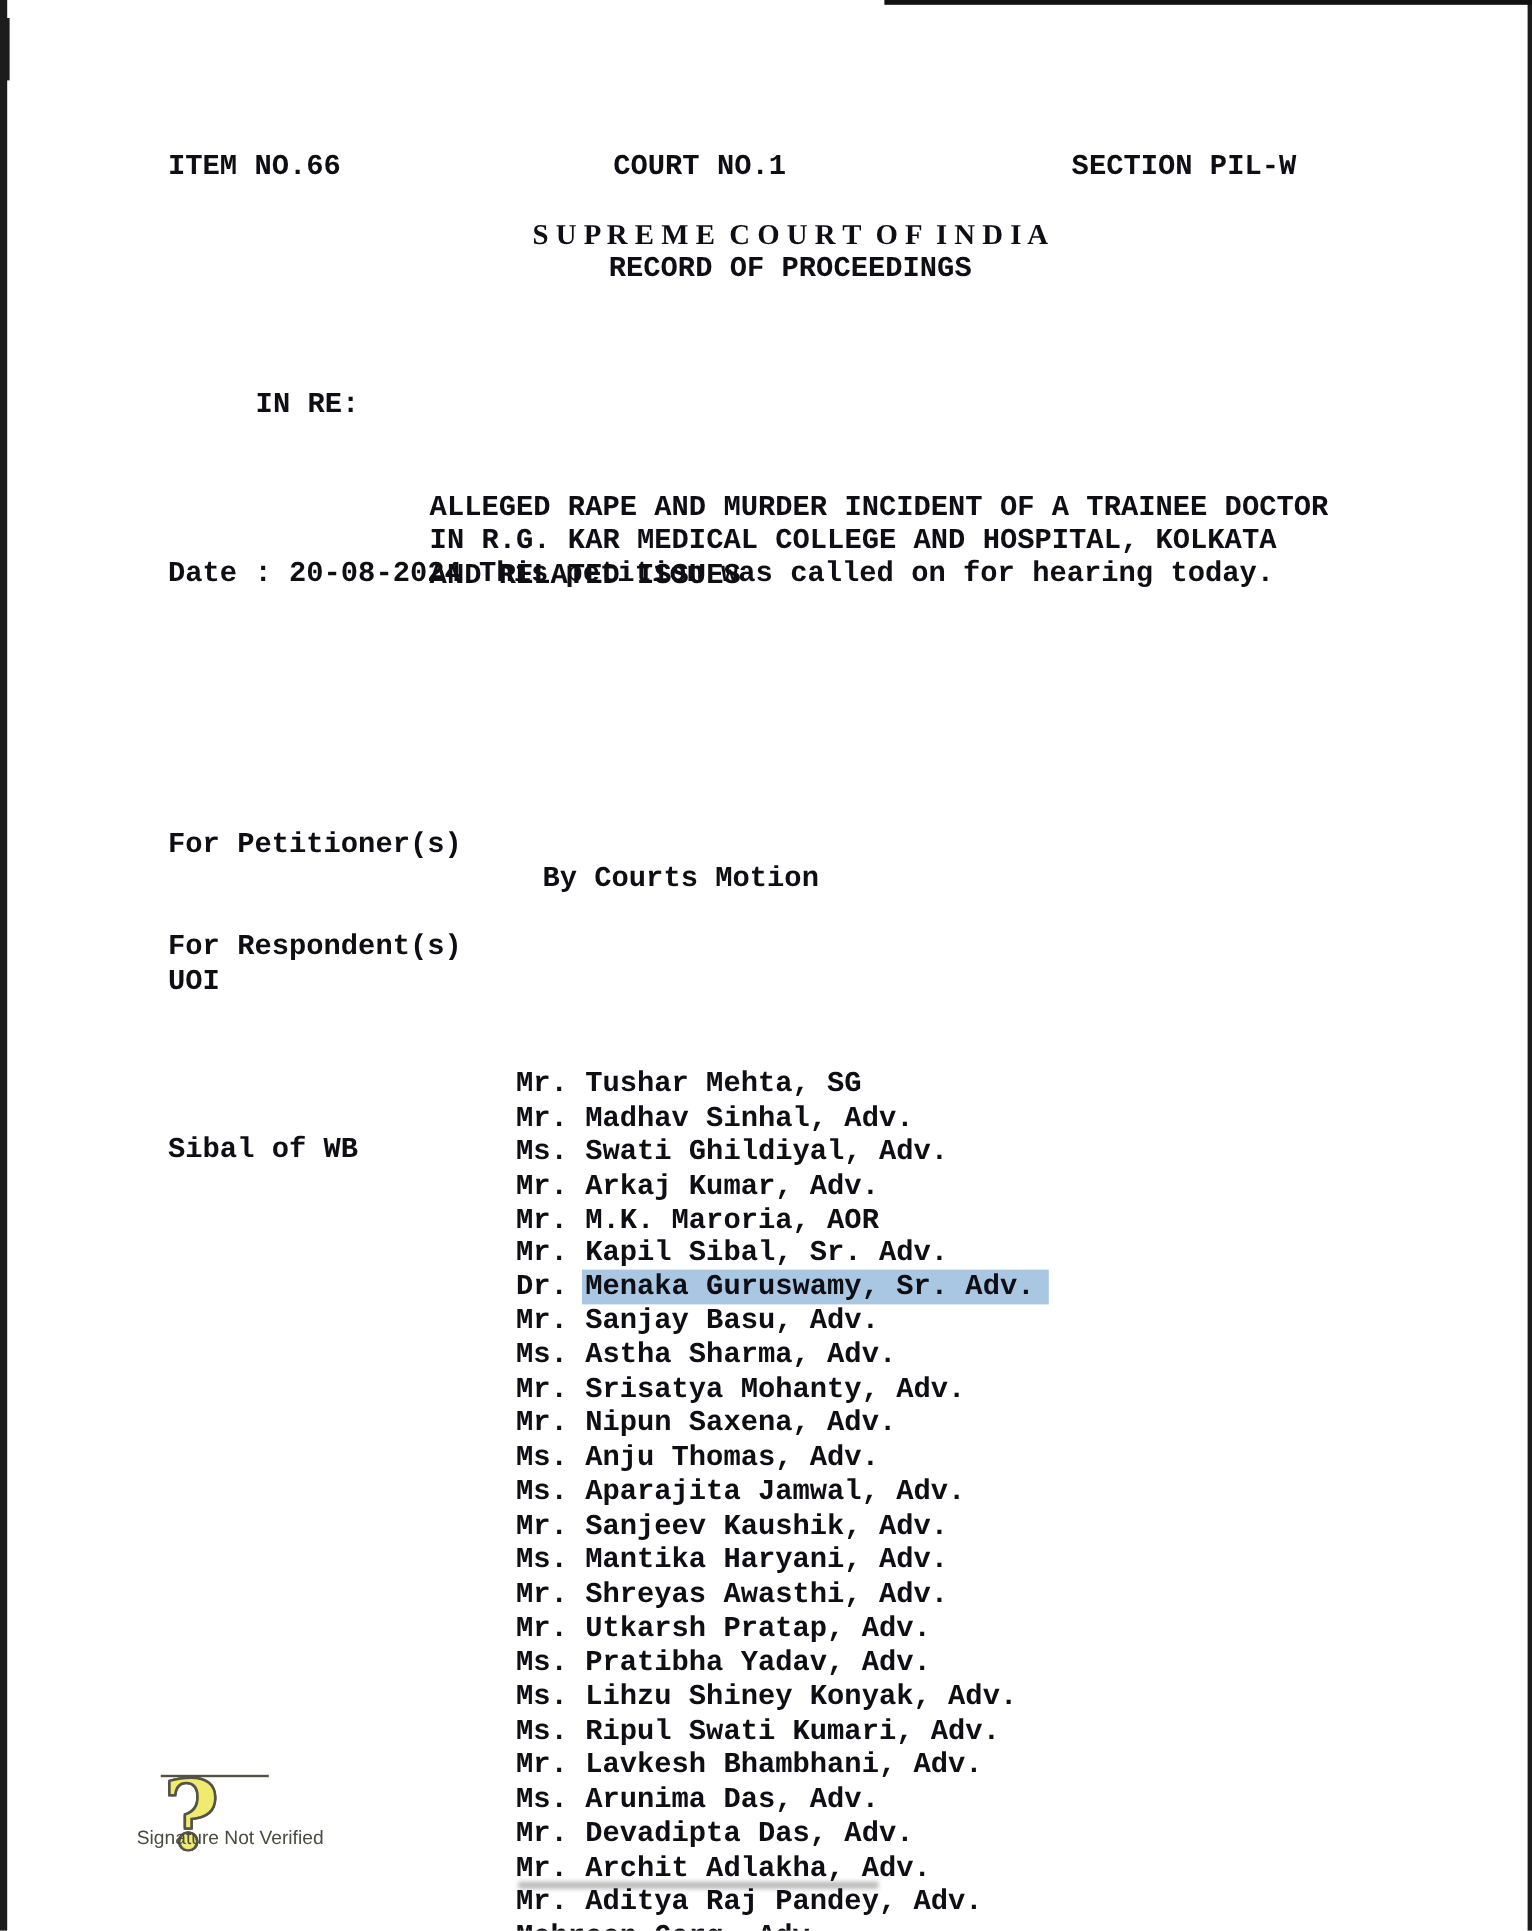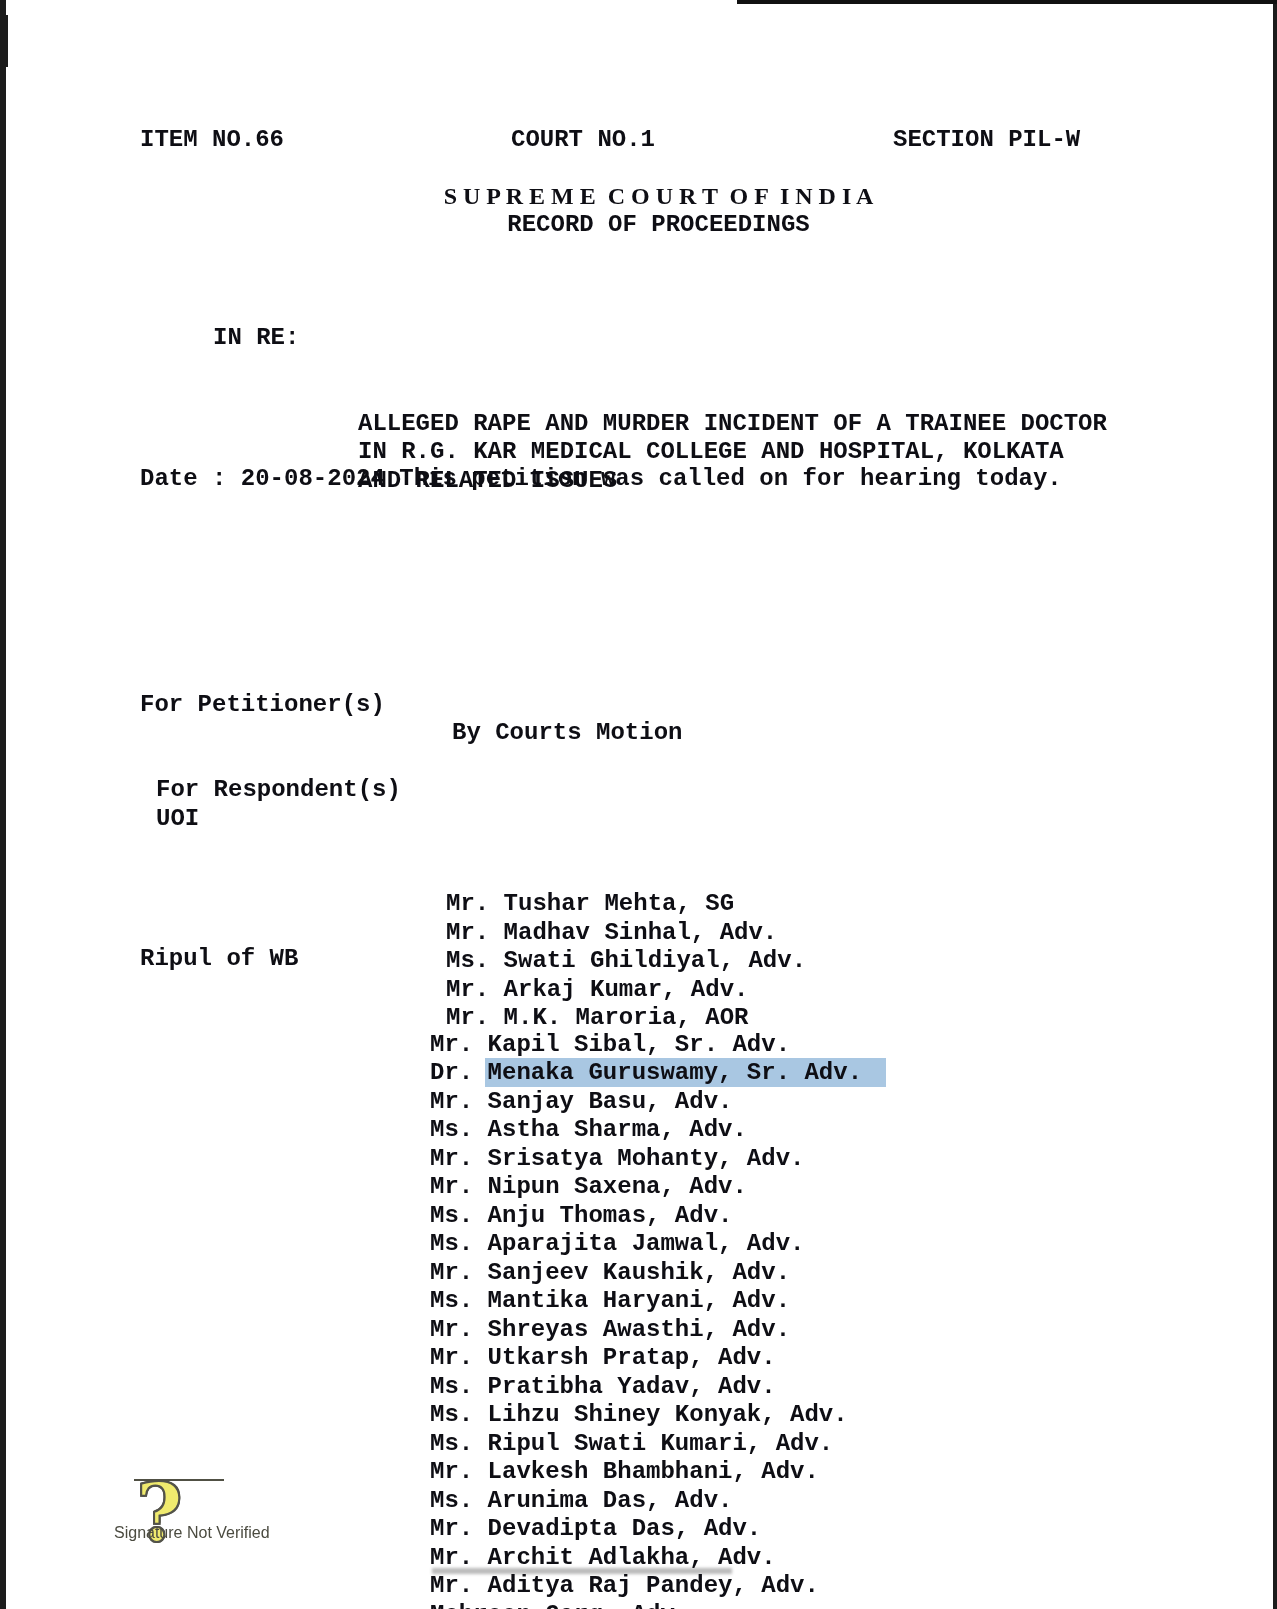--- a/index.html
+++ b/index.html
@@ -27,30 +27,30 @@
   .inre-lines{margin-left:358px;}
 
   .date-line{position:absolute;top:465px;left:140px;}
 
   .coram{position:absolute;top:522px;left:140px;}
   .coram-judges{padding-left:132px;}
 
   .forpet{position:absolute;top:691px;left:140px;}
   .bycourt{position:absolute;top:719px;left:452px;}
 
-  .resp{position:absolute;top:776px;left:140px;right:0;margin-left:16px;}
+  .resp{position:absolute;top:776px;left:140px;right:0;}
   .resp-label{position:absolute;left:0;top:0;}
   .resp-sublabel{position:absolute;left:0;top:28.5px;}
   .adv-col{margin-left:290px;}
 
   .statewb{position:absolute;top:945px;left:140px;right:0;}
   .statewb-label{position:absolute;left:0;top:0;}
 
   .adv-line{line-height:28.5px;}
-  .hl{background:#a9c7e2;padding:1px 24px 1px 3px;margin-left:-3px;}
+  .hl{background:#a9c7e2;padding:1px 12px 1px 3px;margin-left:-3px;}
   .hl:empty{background:none;padding:0;margin:0;}
 
   .smear{position:absolute;left:432px;top:1568px;width:300px;height:6px;
          background:rgba(30,30,30,.30);filter:blur(1.6px);}
 
   
   .stamp{position:absolute;left:114px;top:1471px;width:220px;height:110px;
          font-family:"Liberation Sans",sans-serif;font-weight:400;color:#4b4b40;
          white-space:pre;}
   .snv{position:relative;z-index:2;font-size:16px;line-height:12px;}
@@ -91,21 +91,21 @@
   <div class="forpet">For Petitioner(s)</div>
   <div class="bycourt">By Courts Motion</div>
 
   <div class="resp block">
     <span class="resp-label">For Respondent(s)</span>
     <span class="resp-sublabel">UOI</span>
     <div class="adv-col"><div class="adv-line">Mr. Tushar Mehta, SG</div><div class="adv-line">Mr. Madhav Sinhal, Adv.</div><div class="adv-line">Ms. Swati Ghildiyal, Adv.</div><div class="adv-line">Mr. Arkaj Kumar, Adv.</div><div class="adv-line">Mr. M.K. Maroria, AOR</div></div>
   </div>
 
   <div class="statewb block">
-    <span class="statewb-label">Ripul of WB</span>
+    <span class="statewb-label">Sibal of WB</span>
     <div class="adv-col"><div class="adv-line"><span>Mr. Kapil Sibal, Sr. Adv.</span><span class="hl"></span></div><div class="adv-line"><span>Dr. </span><span class="hl">Menaka Guruswamy, Sr. Adv.</span></div><div class="adv-line"><span>Mr. Sanjay Basu, Adv.</span><span class="hl"></span></div><div class="adv-line"><span>Ms. Astha Sharma, Adv.</span><span class="hl"></span></div><div class="adv-line"><span>Mr. Srisatya Mohanty, Adv.</span><span class="hl"></span></div><div class="adv-line"><span>Mr. Nipun Saxena, Adv.</span><span class="hl"></span></div><div class="adv-line"><span>Ms. Anju Thomas, Adv.</span><span class="hl"></span></div><div class="adv-line"><span>Ms. Aparajita Jamwal, Adv.</span><span class="hl"></span></div><div class="adv-line"><span>Mr. Sanjeev Kaushik, Adv.</span><span class="hl"></span></div><div class="adv-line"><span>Ms. Mantika Haryani, Adv.</span><span class="hl"></span></div><div class="adv-line"><span>Mr. Shreyas Awasthi, Adv.</span><span class="hl"></span></div><div class="adv-line"><span>Mr. Utkarsh Pratap, Adv.</span><span class="hl"></span></div><div class="adv-line"><span>Ms. Pratibha Yadav, Adv.</span><span class="hl"></span></div><div class="adv-line"><span>Ms. Lihzu Shiney Konyak, Adv.</span><span class="hl"></span></div><div class="adv-line"><span>Ms. Ripul Swati Kumari, Adv.</span><span class="hl"></span></div><div class="adv-line"><span>Mr. Lavkesh Bhambhani, Adv.</span><span class="hl"></span></div><div class="adv-line"><span>Ms. Arunima Das, Adv.</span><span class="hl"></span></div><div class="adv-line"><span>Mr. Devadipta Das, Adv.</span><span class="hl"></span></div><div class="adv-line"><span>Mr. Archit Adlakha, Adv.</span><span class="hl"></span></div><div class="adv-line"><span>Mr. Aditya Raj Pandey, Adv.</span><span class="hl"></span></div><div class="adv-line"><span>Mehreen Garg, Adv.</span><span class="hl"></span></div></div>
   </div>
 
   <div class="smear"></div>
 
   <div class="stamp">
     <div class="snv">Signature Not Verified</div>
     <div class="snv-strike"></div>
     <div class="qmark">?</div>
     

